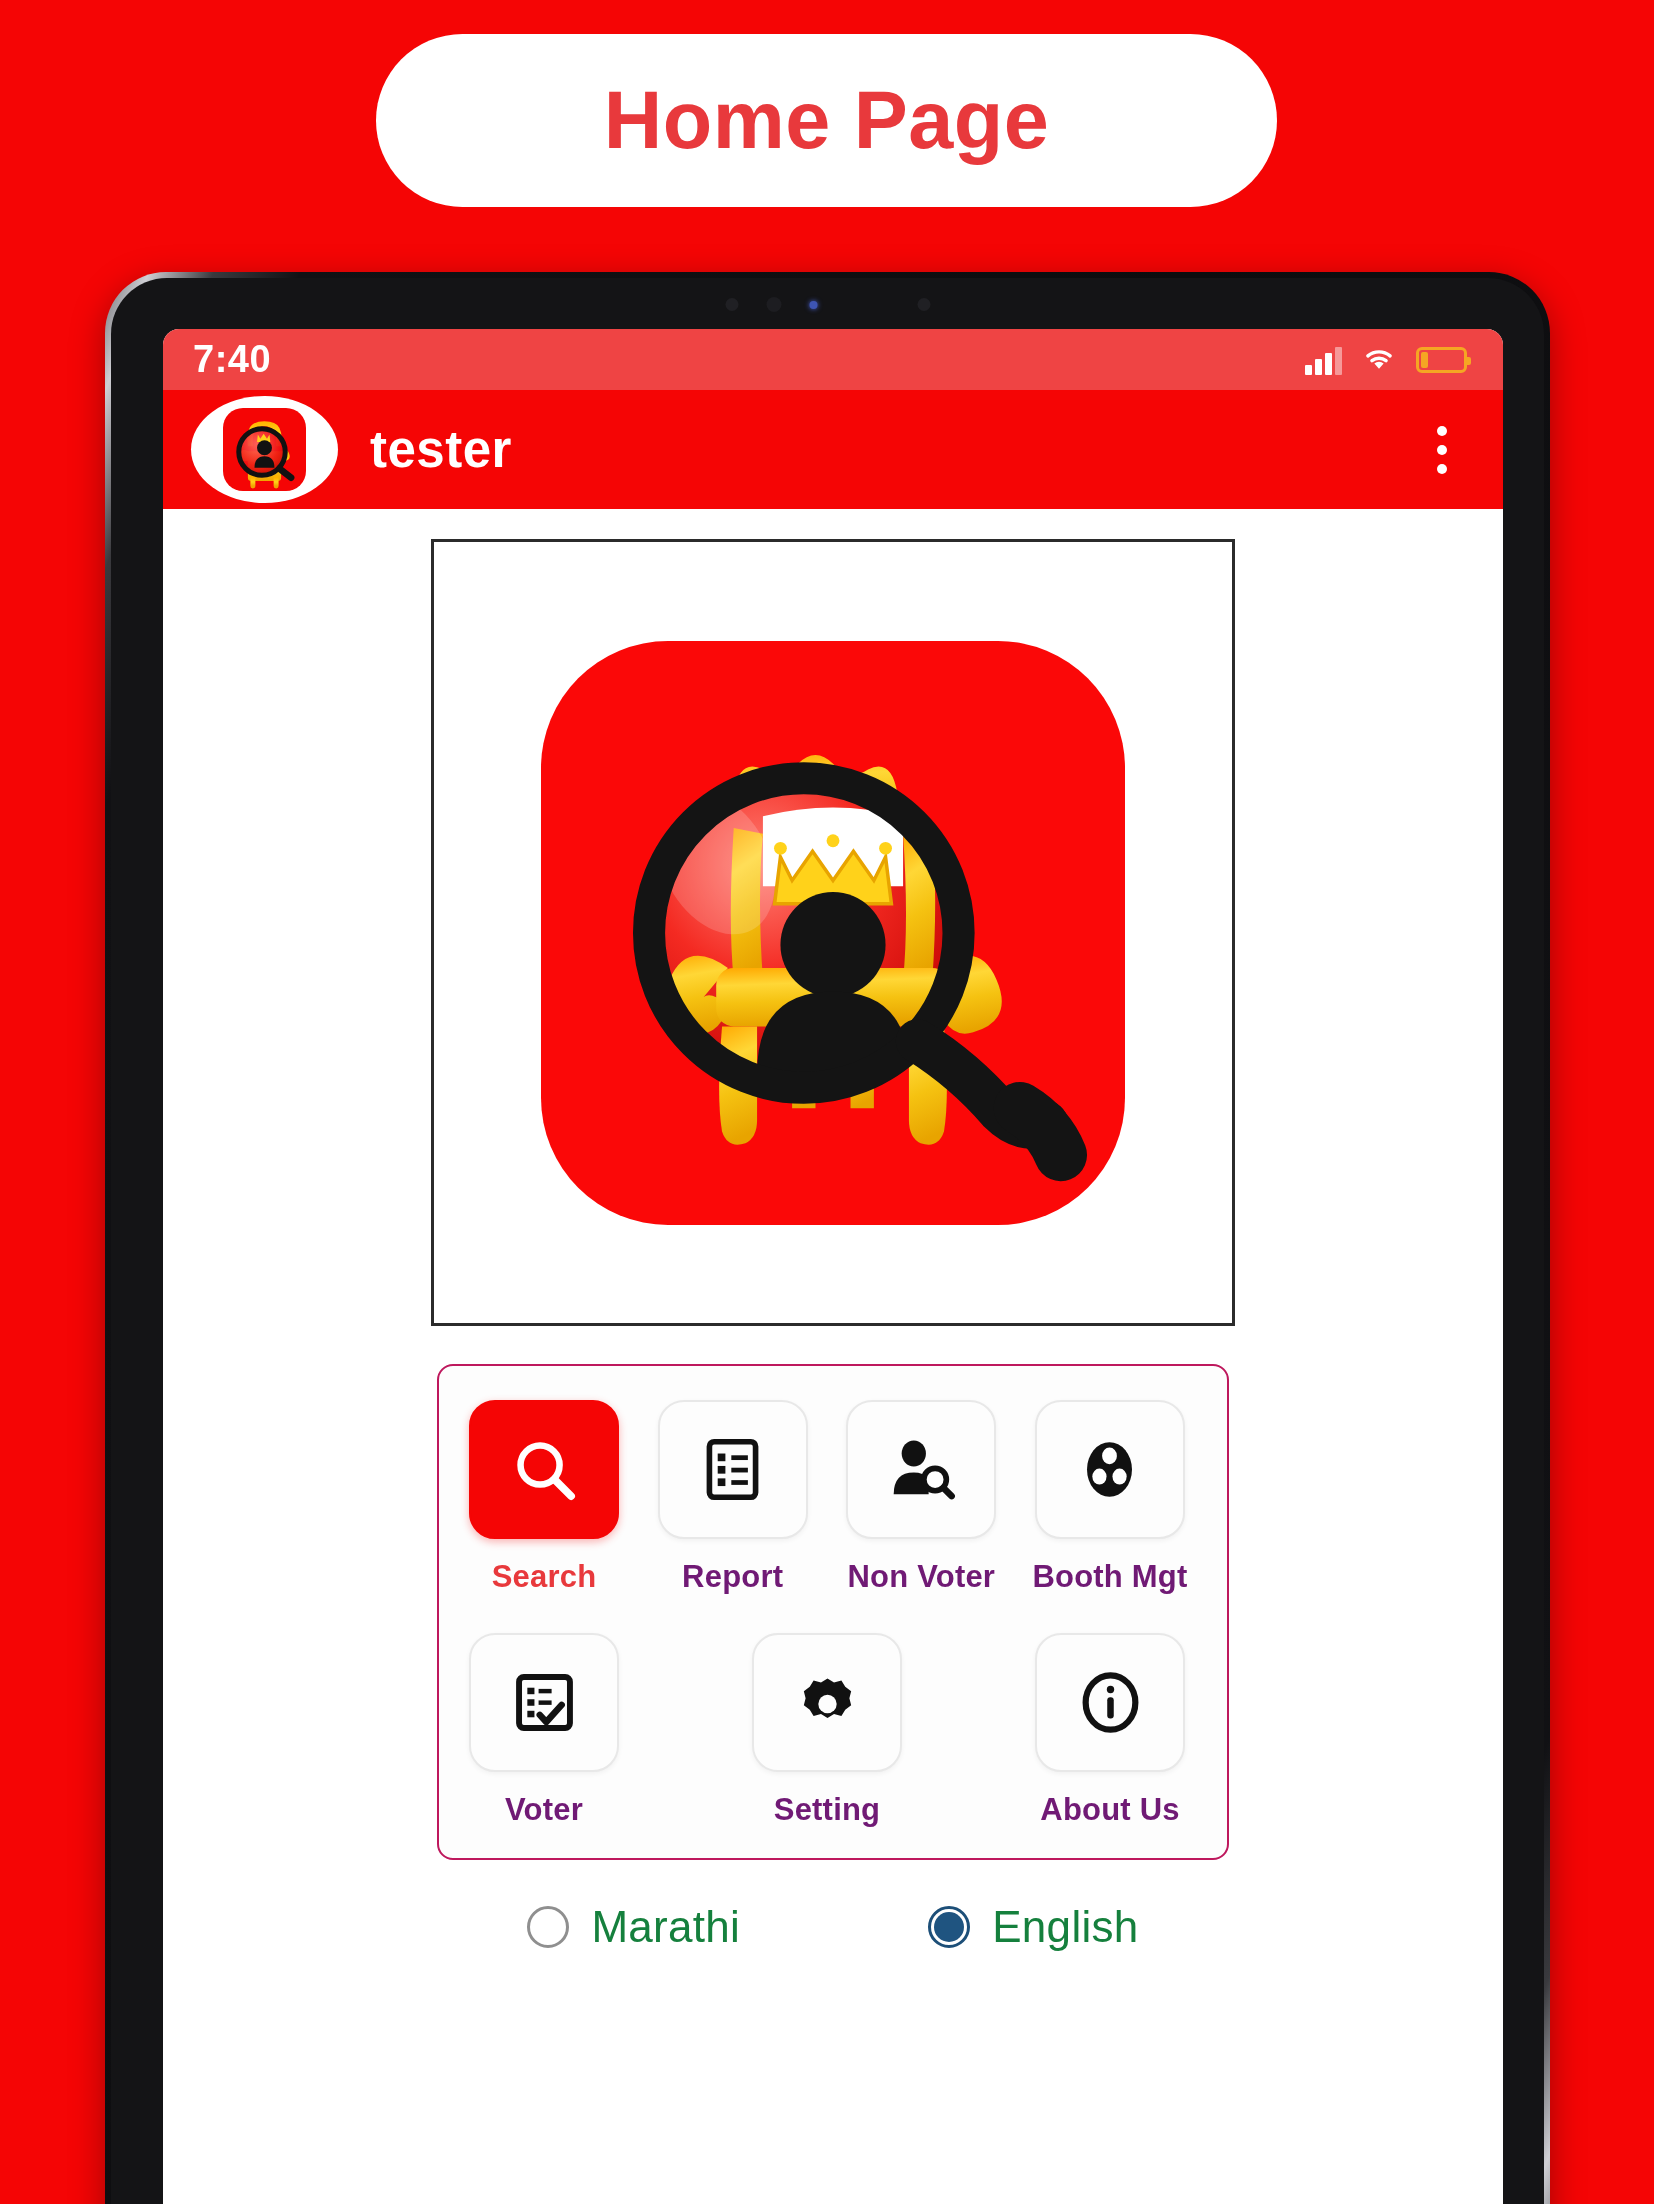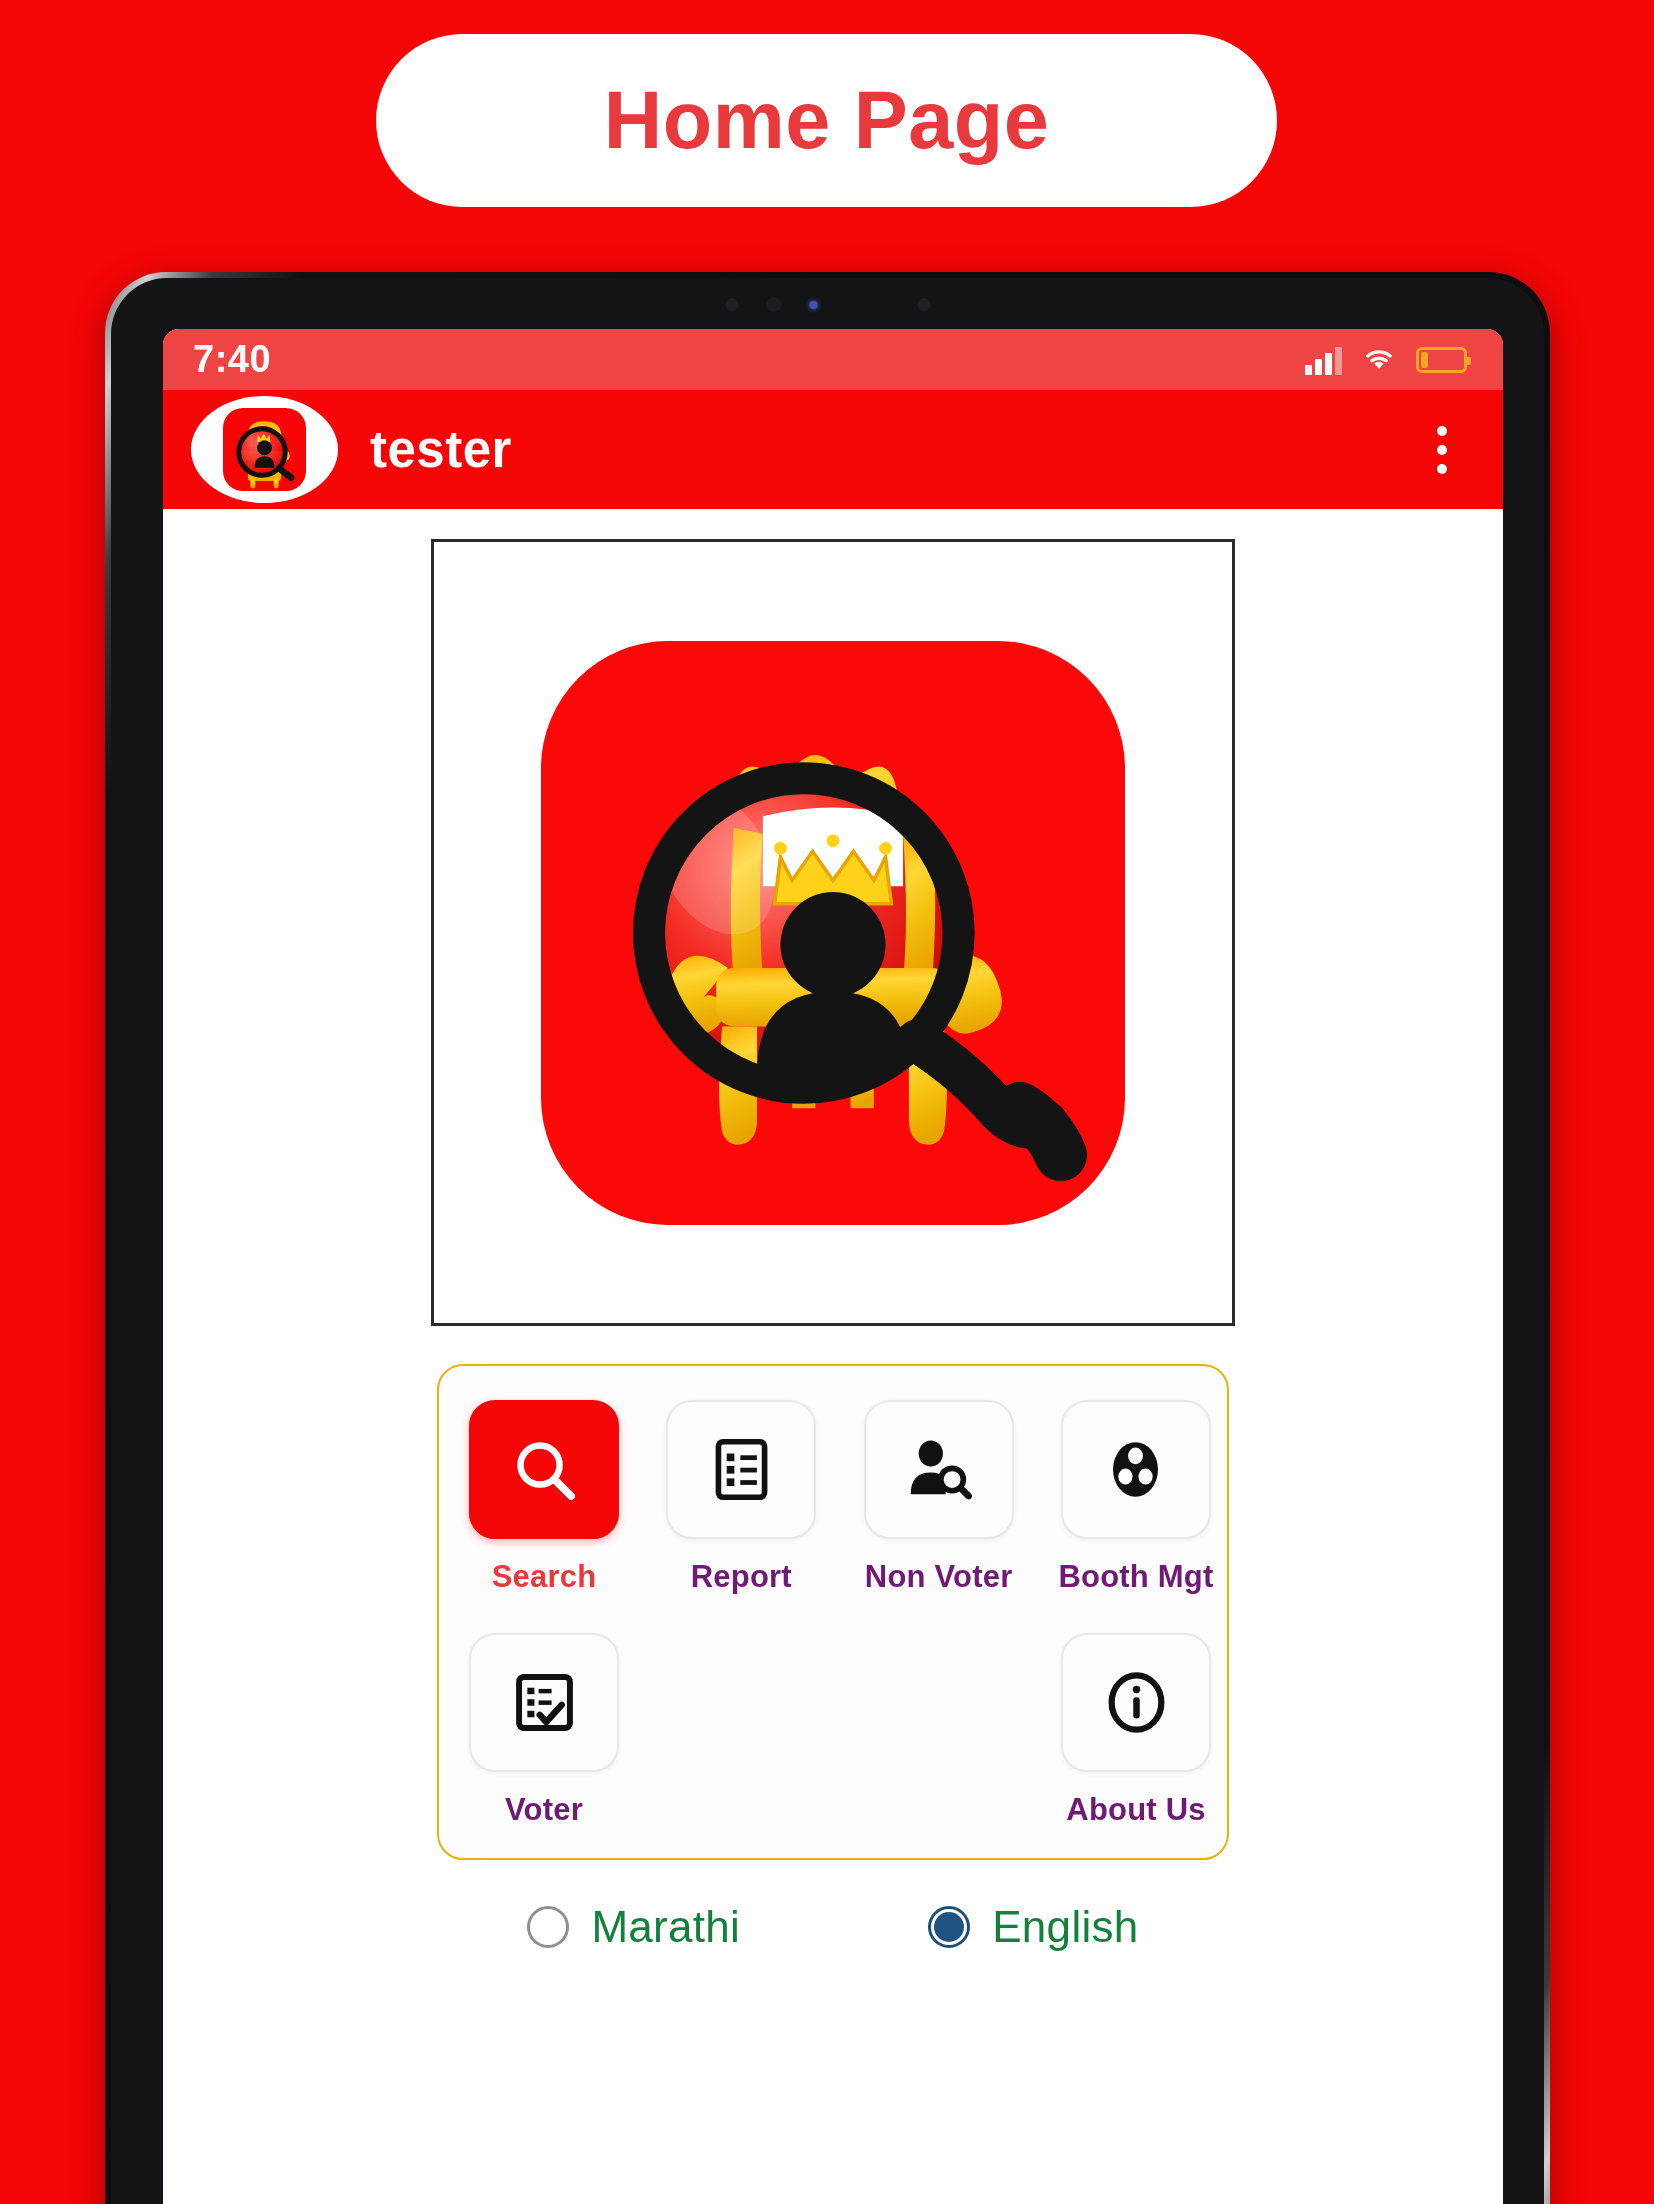--- a/index.html
+++ b/index.html
@@ -195,24 +195,24 @@
     border-radius: 127px;
     position: relative;
     overflow: hidden;
   }
   .brand-logo svg, .avatar-logo svg { display: block; width: 100%; height: 100%; }
 
   
   .grid-card {
     margin-top: 38px;
     width: 792px;
-    border: 2px solid #eab308;
-    border-radius: 26px;
+    border: 2px solid #be185d;
+    border-radius: 16px;
     background: #fdfdfd;
-    padding: 34px 12px 30px 26px;
+    padding: 34px 38px 30px 26px;
     flex: 0 0 auto;
   }
   .grid-row {
     display: flex;
     justify-content: space-between;
   }
   .grid-row + .grid-row { margin-top: 38px; }
   .grid-item {
     width: 158px;
     display: flex;
@@ -490,20 +490,29 @@
                   <rect x="6.2" y="10.9" width="2.4" height="2.2" fill="#111"></rect>
                   <rect x="6.2" y="14.8" width="2.4" height="2.2" fill="#111"></rect>
                   <rect x="10" y="7.4" width="4.4" height="1.5" fill="#111"></rect>
                   <rect x="10" y="11.3" width="4.4" height="1.5" fill="#111"></rect>
                   <path d="M10.4 16.2 l2.2 2.4 l5.2 -5.8" stroke="#111" stroke-width="2.2" stroke-linecap="round" stroke-linejoin="round" fill="none"></path>
                 </svg>
               </div>
               <span class="tile-label">Voter</span>
             </div>
 
+            <div class="grid-item">
+              <div class="tile">
+                <svg viewBox="0 0 24 24" fill="none">
+                  <path d="M12 1.9 l2.2 1.4 l2.5 -.7 l1.3 2.2 l2 1.6 l-.6 2.5 l.6 2.5 l-2 1.6 l-1.3 2.2 l-2.5 -.7 l-2.2 1.4 l-2.2 -1.4 l-2.5 .7 l-1.3 -2.2 l-2 -1.6 l.6 -2.5 l-.6 -2.5 l2 -1.6 l1.3 -2.2 l2.5 .7 Z" fill="#111" transform="translate(0 2.1) scale(1 0.95)"></path>
+                  <circle cx="12" cy="12.5" r="3.1" fill="#fdfdfd"></circle>
+                </svg>
+              </div>
+              <span class="tile-label">Setting</span>
+            </div>
 
 
             <div class="grid-item">
               <div class="tile">
                 <svg viewBox="0 0 24 24" fill="none">
                   <ellipse cx="12" cy="12" rx="8.4" ry="9.2" stroke="#111" stroke-width="2.1"></ellipse>
                   <circle cx="12" cy="7.6" r="1.25" fill="#111"></circle>
                   <rect x="10.9" y="10.2" width="2.2" height="7.2" rx="1" fill="#111"></rect>
                 </svg>
               </div>

